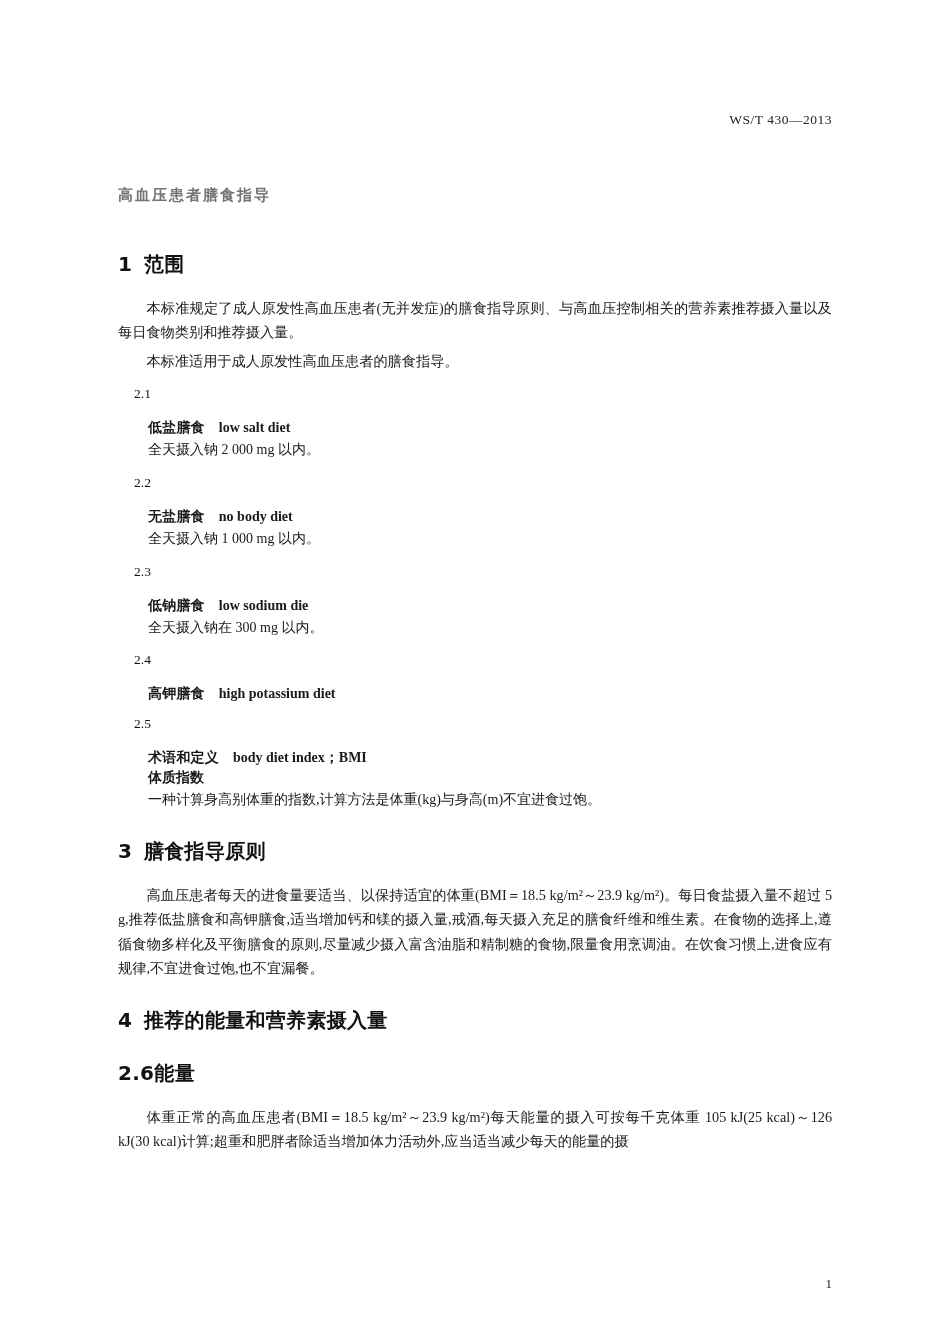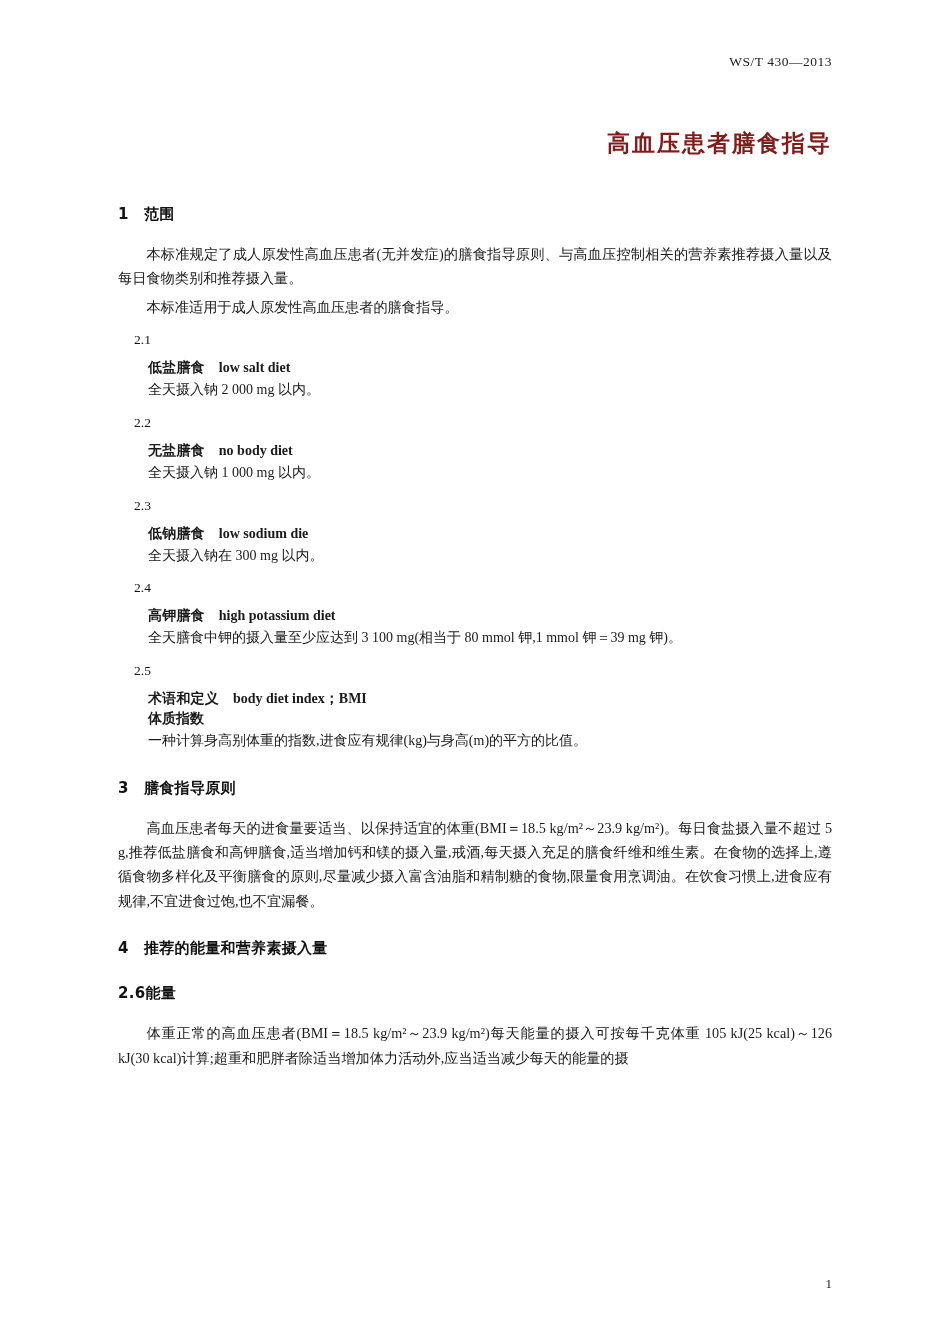--- a/index.html
+++ b/index.html
@@ -14,59 +14,59 @@
     color: #1a1a1a;
     position: relative;
     overflow: hidden;
   }
   .page {
     position: absolute;
     left: 0; top: 0;
     width: 950px;
     height: 1344px;
     box-sizing: border-box;
-    padding: 54px 118px 60px 118px;
+    padding: 112px 118px 60px 118px;
   }
   .header {
     text-align: right;
     font-size: 13.5px;
     letter-spacing: 0.5px;
     font-family: "Liberation Serif", serif;
     color: #222;
     margin-bottom: 58px;
   }
   .doc-title {
-    text-align: right;
-    font-size: 23px;
+    text-align: left;
+    font-size: 15px;
     font-weight: bold;
     letter-spacing: 2px;
     font-family: "DejaVu Sans", "Liberation Sans", sans-serif;
     margin: 0 0 46px 0;
-    color: #7f1d1d;
+    color: #737373;
   }
   .clause-head {
-    font-size: 15px;
+    font-size: 20px;
     font-weight: bold;
     font-family: "DejaVu Sans", "Liberation Sans", sans-serif;
     margin: 26px 0 18px 0;
     color: #111;
     letter-spacing: 0.3px;
   }
   .clause-head .num {
     display: inline-block;
     min-width: 26px;
   }
   .sub-num {
     font-size: 13.5px;
     font-family: "Liberation Serif", serif;
     margin: 13px 0 2px 16px;
     color: #111;
   }
   .term-line {
-    margin: 11px 0 2px 30px;
+    margin: 17px 0 2px 30px;
     font-size: 14px;
   }
   .term-cn {
     font-weight: bold;
     font-family: "DejaVu Sans", "Liberation Sans", sans-serif;
     font-size: 14px;
     letter-spacing: 0.2px;
   }
   .term-en {
     font-weight: bold;
@@ -135,28 +135,27 @@
   <div class="sub-num">2.3</div>
   <div class="term-line">
     <span class="term-cn">低钠膳食</span><span class="term-en">low sodium die</span>
   </div>
   <div class="term-def">全天摄入钠在 300 mg 以内。</div>
 
   <div class="sub-num">2.4</div>
   <div class="term-line">
     <span class="term-cn">高钾膳食</span><span class="term-en">high potassium diet</span>
   </div>
-  <div class="term-def">全天膳食中钾的摄入量至少应达到 3 100 mg(相当于 80 mmol 钾,1 mmol 钾＝39 mg 钾)。</div>
 
   <div class="sub-num">2.5</div>
   <div class="term-line">
     <span class="term-cn">术语和定义</span><span class="term-en">body diet index；BMI</span>
   </div>
   <div class="term-cn2">体质指数</div>
-  <div class="term-def">一种计算身高别体重的指数,进食应有规律(kg)与身高(m)的平方的比值。</div>
+  <div class="term-def">一种计算身高别体重的指数,计算方法是体重(kg)与身高(m)不宜进食过饱。</div>
 
   <div class="clause-head">
     <span class="num">3</span><span>膳食指导原则</span>
   </div>
   <p class="body">高血压患者每天的进食量要适当、以保持适宜的体重(BMI＝18.5 kg/m²～23.9 kg/m²)。每日食盐摄入量不超过 5 g,推荐低盐膳食和高钾膳食,适当增加钙和镁的摄入量,戒酒,每天摄入充足的膳食纤维和维生素。在食物的选择上,遵循食物多样化及平衡膳食的原则,尽量减少摄入富含油脂和精制糖的食物,限量食用烹调油。在饮食习惯上,进食应有规律,不宜进食过饱,也不宜漏餐。</p>
 
   <div class="clause-head">
     <span class="num">4</span><span>推荐的能量和营养素摄入量</span>
   </div>
   <div class="clause-head">

